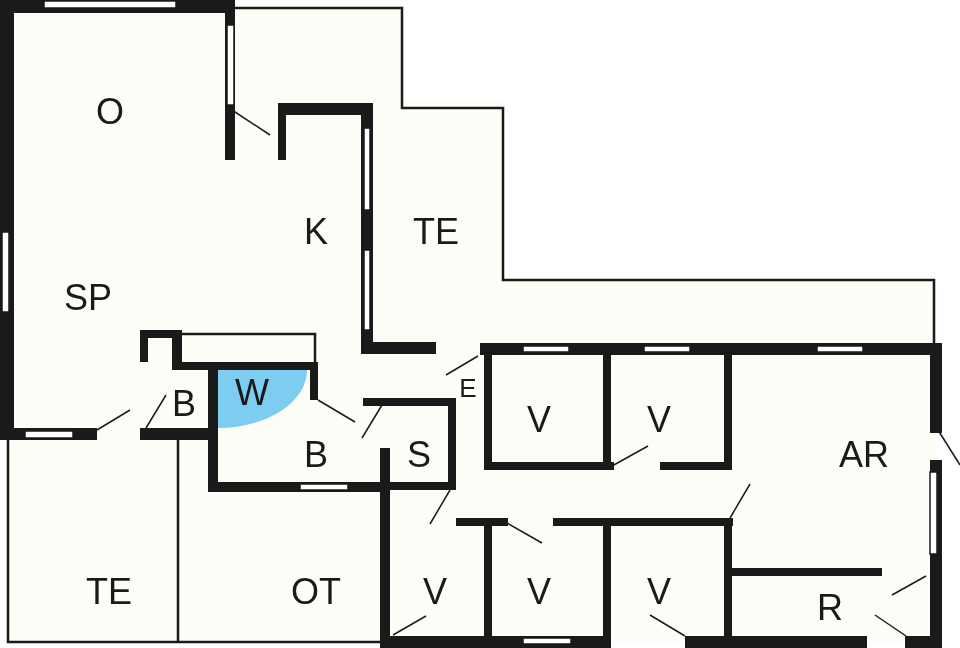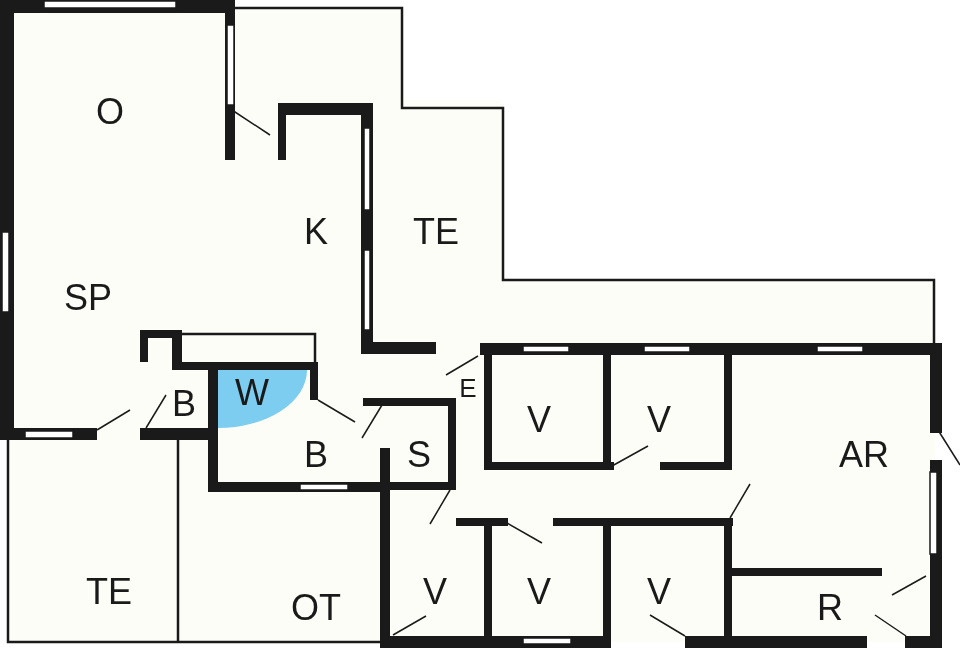--- a/index.html
+++ b/index.html
@@ -133,17 +133,17 @@
 <div class="label l-big" style="left:436px;top:232px;">TE</div>
 <div class="label l-big" style="left:184px;top:404px;">B</div>
 <div class="label l-big" style="left:252px;top:393px;">W</div>
 <div class="label l-big" style="left:316px;top:455px;">B</div>
 <div class="label l-big" style="left:419px;top:455px;">S</div>
 <div class="label l-small" style="left:468px;top:388px;">E</div>
 <div class="label l-big" style="left:539px;top:420px;">V</div>
 <div class="label l-big" style="left:659px;top:420px;">V</div>
 <div class="label l-big" style="left:864px;top:455px;">AR</div>
 <div class="label l-big" style="left:109px;top:592px;">TE</div>
-<div class="label l-big" style="left:316px;top:592px;margin-top:16px;">OT</div>
+<div class="label l-big" style="left:316px;top:592px;">OT</div>
 <div class="label l-big" style="left:435px;top:592px;">V</div>
 <div class="label l-big" style="left:539px;top:592px;">V</div>
 <div class="label l-big" style="left:659px;top:592px;">V</div>
 <div class="label l-big" style="left:830px;top:608px;">R</div>
 
 </body></html>

